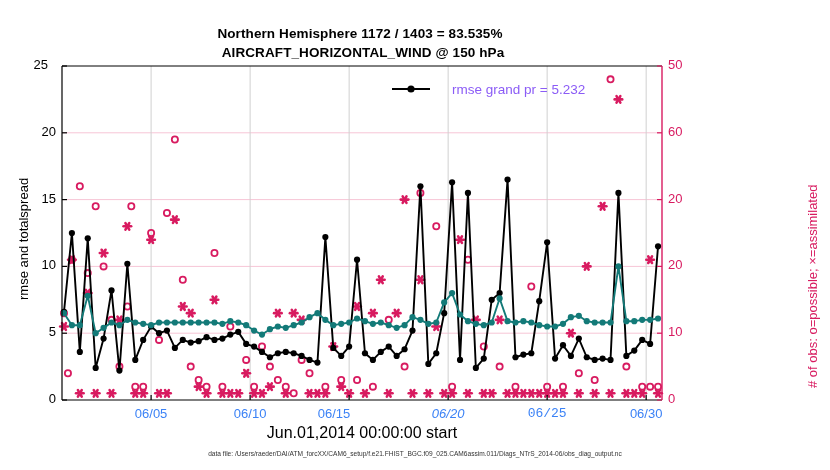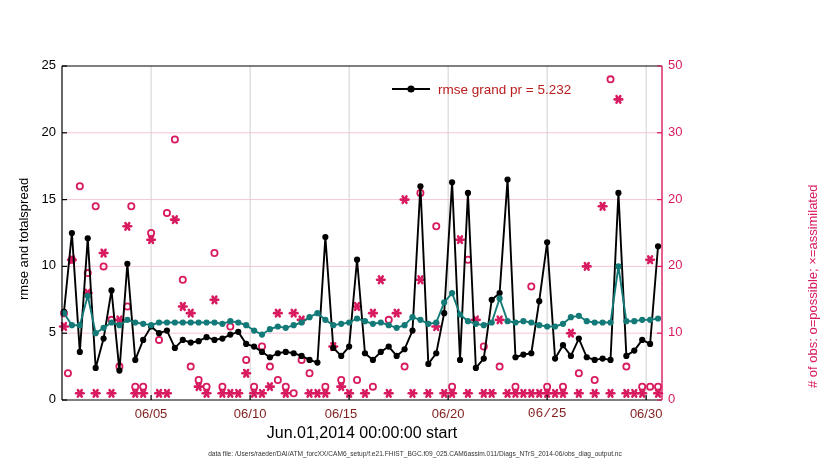--- a/index.html
+++ b/index.html
@@ -71,47 +71,51 @@
     position: absolute;
     font-size: 13px;
     white-space: nowrap;
   }
   .ytick-left {
     color: #000;
     text-align: right;
     right: 0; 
   }
   .ytick-right { color: #d81b60; }
-  .xtick { color: #7f1d1d; }
+  .xtick { color: #3b82f6; }
 
   svg.plot { position: absolute; left:0; top:0; }
 
   .legend-box {
     position: absolute;
     left: 390px; top: 76px;
     width: 268px;
     padding: 2px 0 2px 0;
   }
   .legend-row {
     display: flex;
     align-items: center;
     height: 22px;
   }
   .legend-text {
-    color: #b91c1c;
+    color: #8b5cf6;
     font-size: 13.5px;
-    margin-left: 6px;
+    margin-left: 20px;
     white-space: nowrap;
   }
 </style>
 </head>
 <body>
 
 <div id="figure">
 
+  <div class="title-block">
+    <div>Northern Hemisphere 1172 / 1403 = 83.535%</div>
+    <div class="title-line2">AIRCRAFT_HORIZONTAL_WIND @ 150 hPa</div>
+  </div>
 
   <div class="ylabel-left">rmse and totalspread</div>
   <div class="ylabel-right"># of obs: o=possible; ×=assimilated</div>
   <div class="xlabel">Jun.01,2014 00:00:00 start</div>
   <div class="footer-note">data file: /Users/raeder/DAI/ATM_forcXX/CAM6_setup/f.e21.FHIST_BGC.f09_025.CAM6assim.011/Diags_NTrS_2014-06/obs_diag_output.nc</div>
 
   <svg class="plot" id="plotsvg" width="830" height="470">
       <line x1="62" y1="333.2" x2="662" y2="333.2" stroke="#f7c5d6" stroke-width="1"></line>
       <line x1="62" y1="266.4" x2="662" y2="266.4" stroke="#f7c5d6" stroke-width="1"></line>
       <line x1="62" y1="199.6" x2="662" y2="199.6" stroke="#f7c5d6" stroke-width="1"></line>
@@ -744,26 +748,26 @@
       </svg>
       <span class="legend-text">rmse grand pr = 5.232</span>
     </div>
   </div>
 
 <div class="tick-label ytick-left" style="left: 16px; top: 391px; width: 40px; text-align: right;">0</div>
     <div class="tick-label ytick-left" style="left: 16px; top: 324.2px; width: 40px; text-align: right;">5</div>
     <div class="tick-label ytick-left" style="left: 16px; top: 257.4px; width: 40px; text-align: right;">10</div>
     <div class="tick-label ytick-left" style="left: 16px; top: 190.6px; width: 40px; text-align: right;">15</div>
     <div class="tick-label ytick-left" style="left: 16px; top: 123.8px; width: 40px; text-align: right;">20</div>
-    <div class="tick-label ytick-left" style="left: 16px; top: 57px; width: 40px; text-align: right;">25</div>
+    <div class="tick-label ytick-left" style="left: 8px; top: 57px; width: 40px; text-align: right;">25</div>
     <div class="tick-label ytick-right" style="left: 668px; top: 391px;">0</div>
     <div class="tick-label ytick-right" style="left: 668px; top: 324.2px;">10</div>
     <div class="tick-label ytick-right" style="left: 668px; top: 257.4px;">20</div>
     <div class="tick-label ytick-right" style="left: 668px; top: 190.6px;">20</div>
-    <div class="tick-label ytick-right" style="left: 668px; top: 123.8px;">30</div>
+    <div class="tick-label ytick-right" style="left: 668px; top: 123.8px;">60</div>
     <div class="tick-label ytick-right" style="left: 668px; top: 57px;">50</div>
     <div class="tick-label xtick" style="left: 121.109px; top: 406px; width: 60px; text-align: center;">06/05</div>
     <div class="tick-label xtick" style="left: 220.119px; top: 406px; width: 60px; text-align: center;">06/10</div>
-    <div class="tick-label xtick" style="left: 311px; top: 406px; width: 60px; text-align: center;">06/15</div>
-    <div class="tick-label xtick" style="left: 418.139px; top: 406px; width: 60px; text-align: center;">06/20</div>
+    <div class="tick-label xtick" style="left: 304px; top: 406px; width: 60px; text-align: center;">06/15</div>
+    <div class="tick-label xtick" style="left: 418.139px; top: 406px; width: 60px; text-align: center; font-style: italic;">06/20</div>
     <div class="tick-label xtick" style="left: 517.149px; top: 406px; width: 60px; text-align: center; font-family: Liberation Mono, monospace;">06/25</div>
     <div class="tick-label xtick" style="left: 616.158px; top: 406px; width: 60px; text-align: center;">06/30</div>
   </div>
 
 </body></html>

